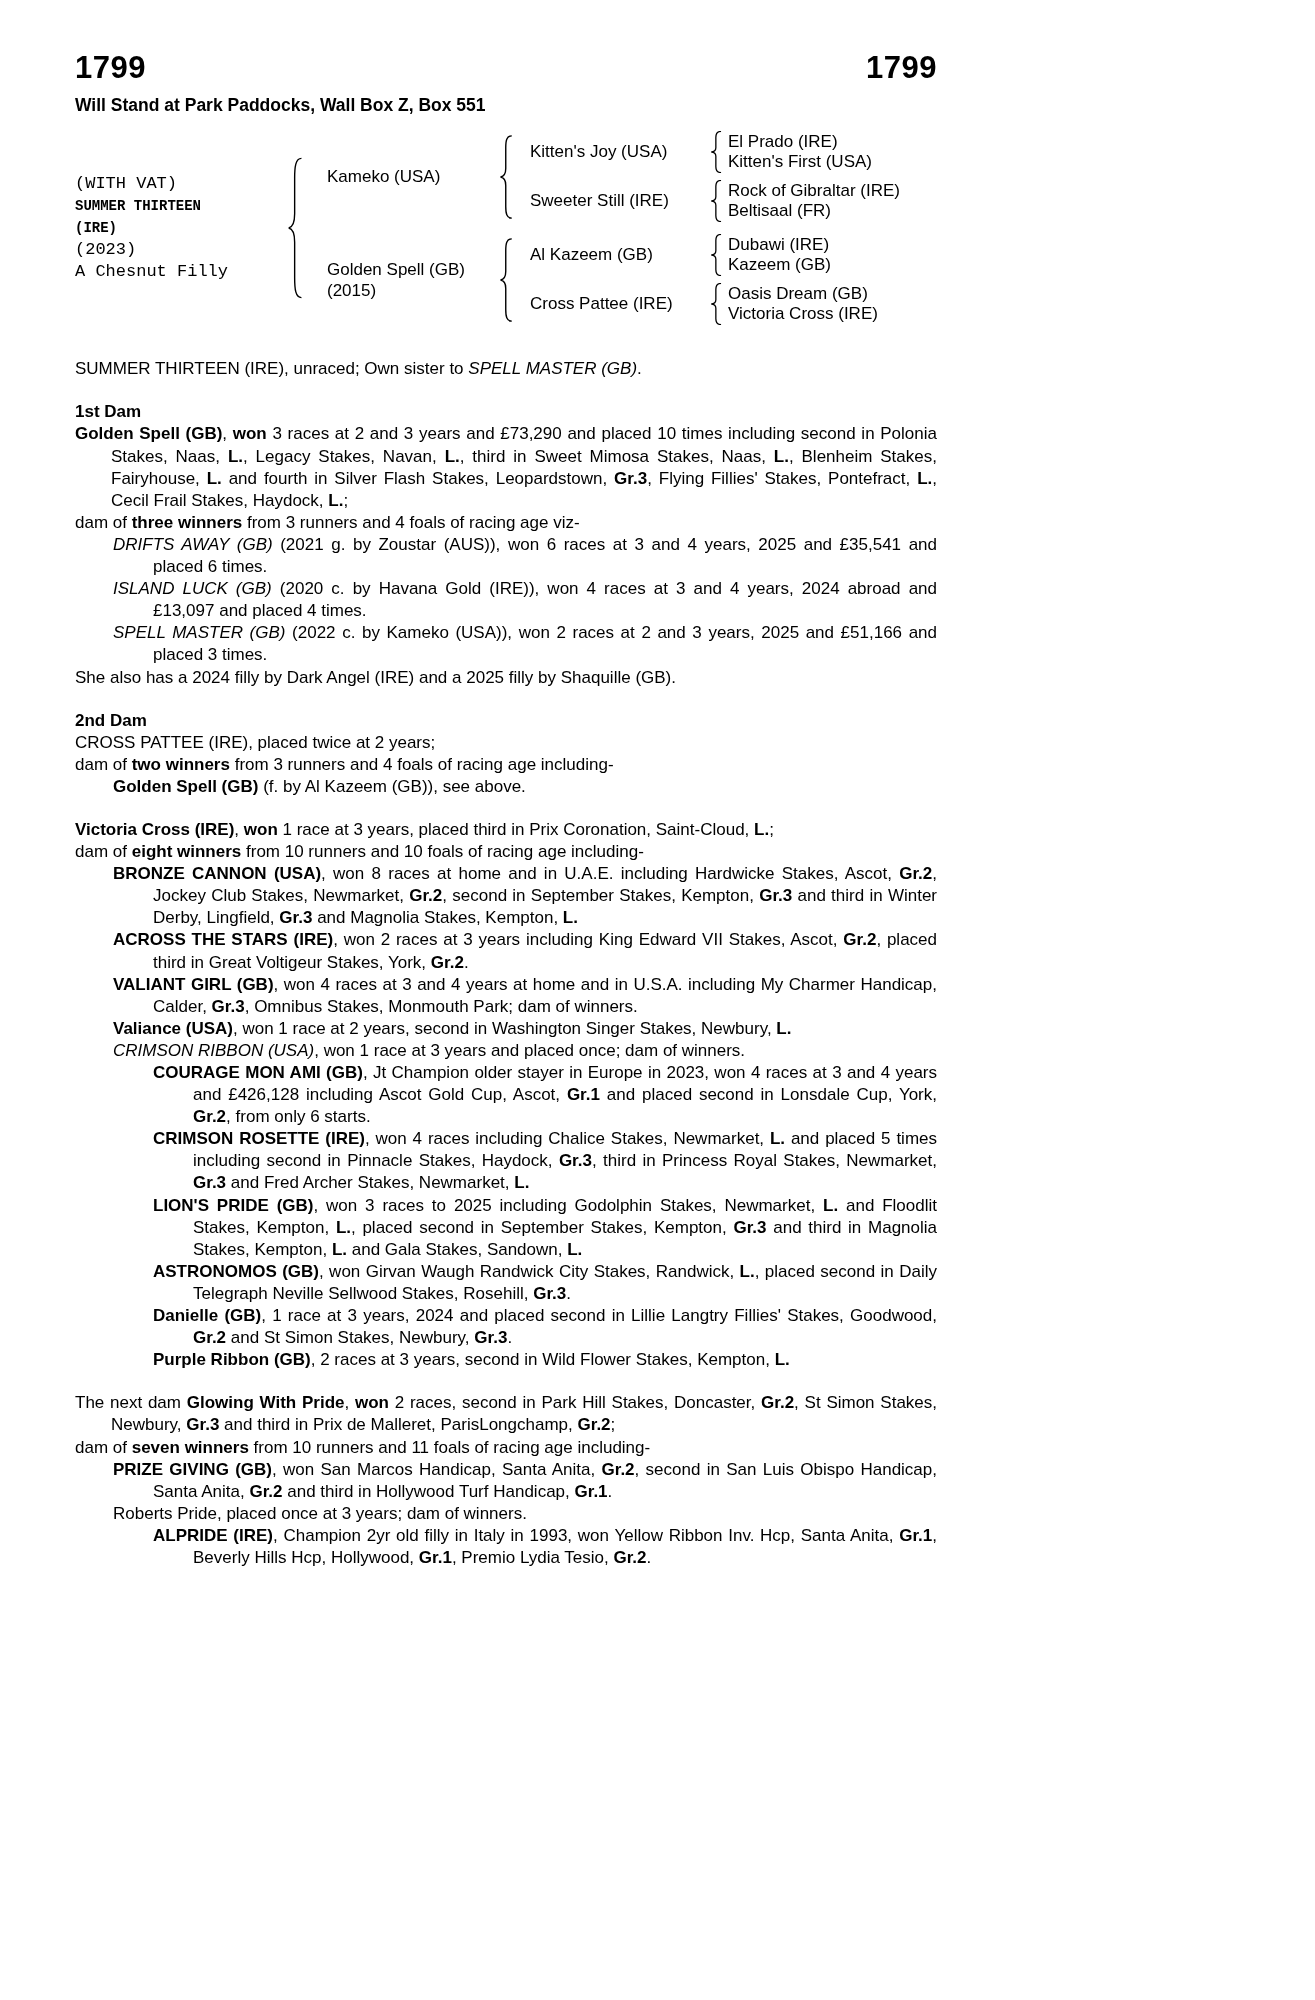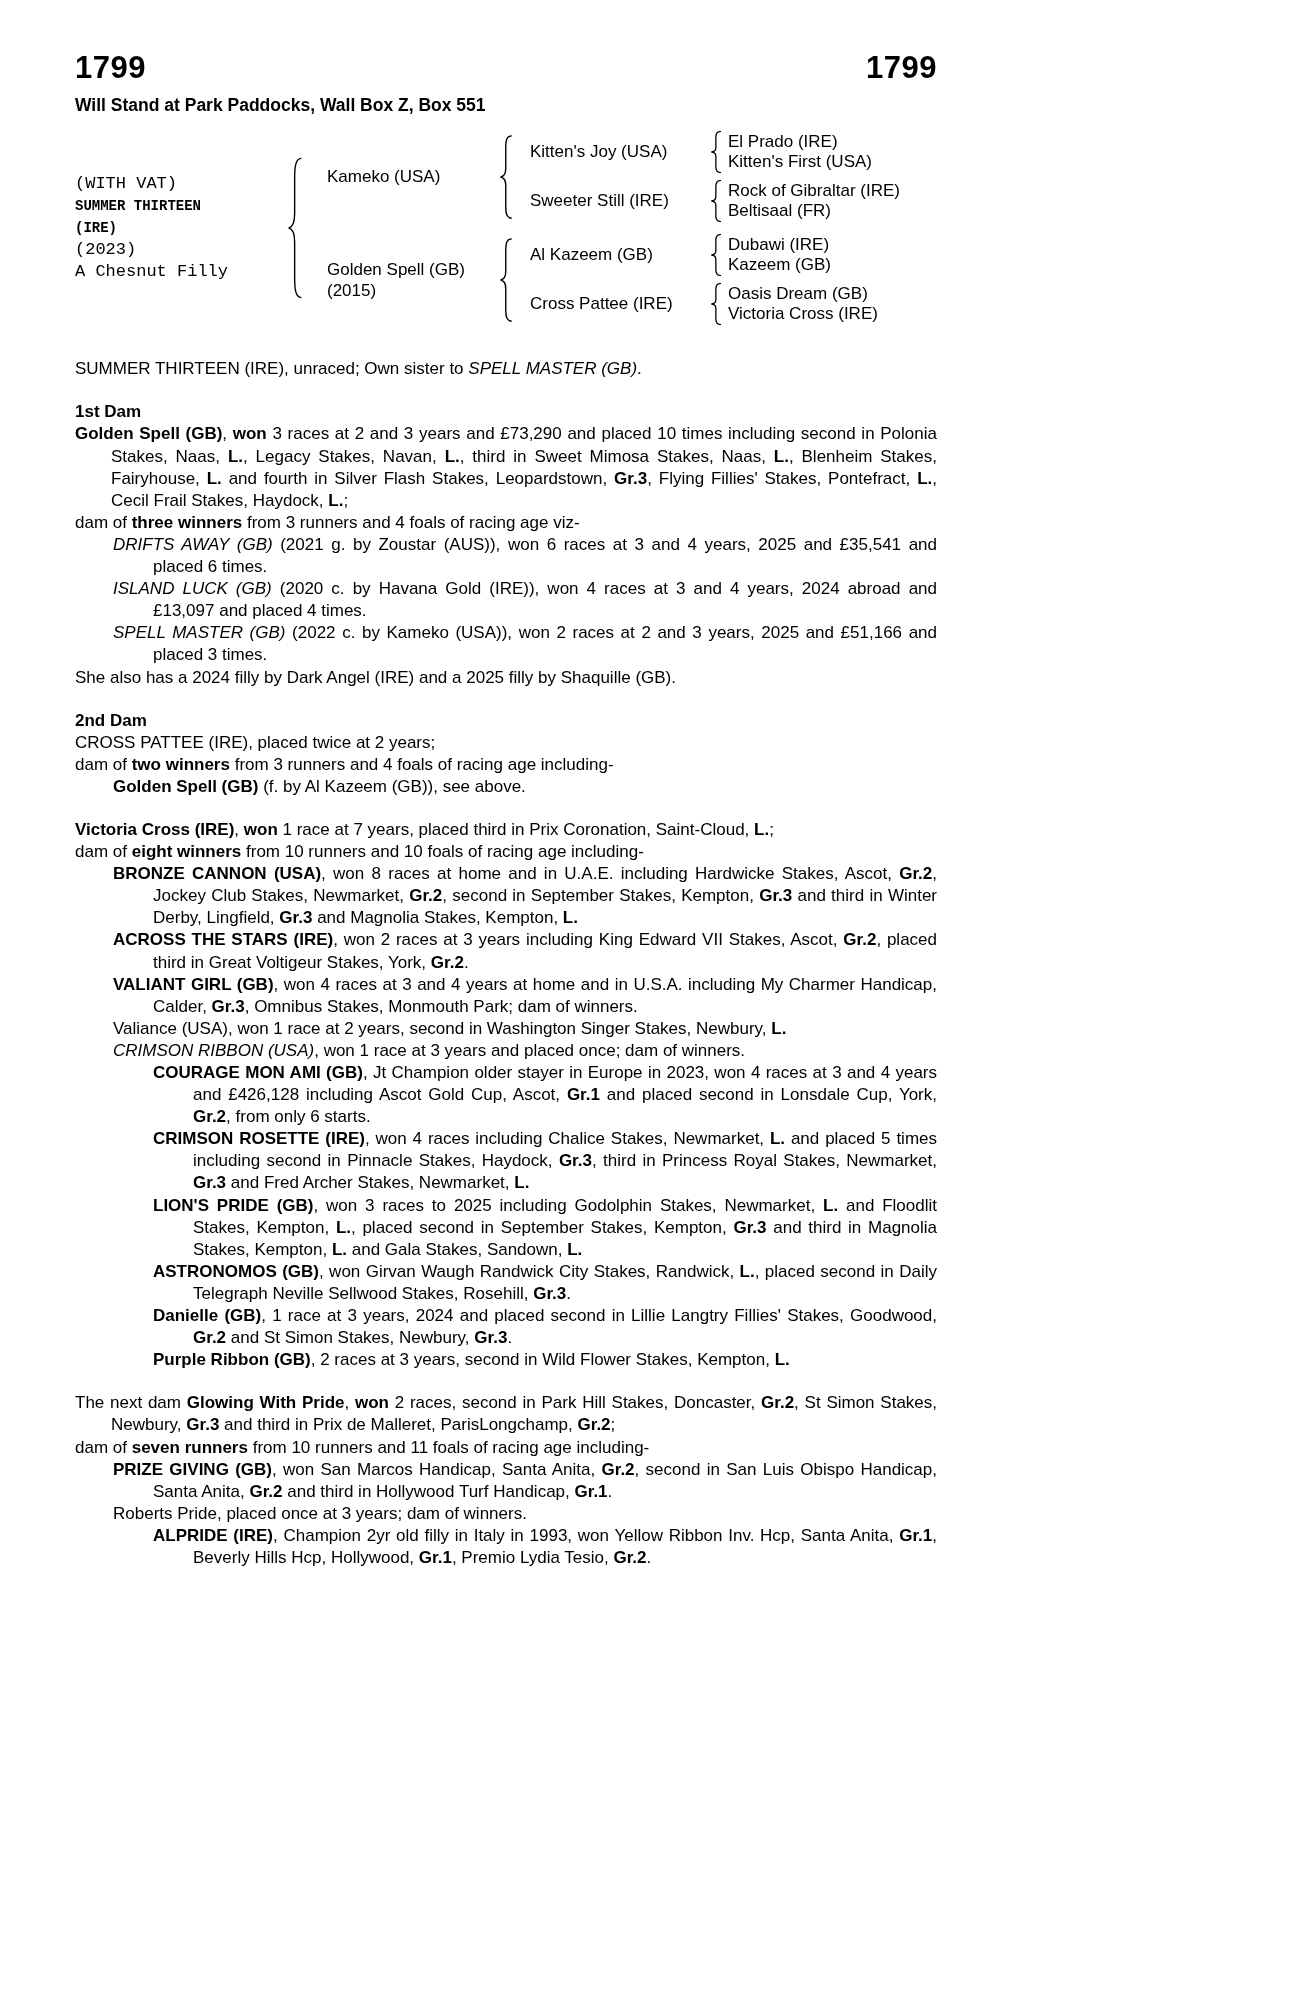--- a/index.html
+++ b/index.html
@@ -142,36 +142,36 @@
         <p class="para indent-1"><span style="font-style: italic;">SPELL MASTER (GB)</span><span> (2022 c. by Kameko (USA)), won 2 races at 2 and 3 years, 2025 and £51,166 and placed 3 times.</span></p>
         <p class="para indent-0"><span>She also has a 2024 filly by Dark Angel (IRE) and a 2025 filly by Shaquille (GB).</span></p>
       </div>
       <div class="section">
         <div class="section-heading">2nd Dam</div>
         <p class="para indent-0"><span>CROSS PATTEE (IRE), placed twice at 2 years;</span></p>
         <p class="para indent-0"><span>dam of </span><span style="font-weight: bold;">two winners</span><span> from 3 runners and 4 foals of racing age including-</span></p>
         <p class="para indent-1"><span style="font-weight: bold;">Golden Spell (GB)</span><span> (f. by Al Kazeem (GB)), see above.</span></p>
       </div>
       <div class="section">
-        <p class="para indent-0"><span style="font-weight: bold;">Victoria Cross (IRE)</span><span>, </span><span style="font-weight: bold;">won</span><span> 1 race at 7 years, placed third in Prix Coronation, Saint-Cloud, </span><span style="font-weight: bold;">L.</span><span>;</span></p>
+        <p class="para indent-0"><span style="font-weight: bold;">Victoria Cross (IRE)</span><span>, </span><span style="font-weight: bold;">won</span><span> 1 race at 3 years, placed third in Prix Coronation, Saint-Cloud, </span><span style="font-weight: bold;">L.</span><span>;</span></p>
         <p class="para indent-0"><span>dam of </span><span style="font-weight: bold;">eight winners</span><span> from 10 runners and 10 foals of racing age including-</span></p>
         <p class="para indent-1"><span style="font-weight: bold;">BRONZE CANNON (USA)</span><span>, won 8 races at home and in U.A.E. including Hardwicke Stakes, Ascot, </span><span style="font-weight: bold;">Gr.2</span><span>, Jockey Club Stakes, Newmarket, </span><span style="font-weight: bold;">Gr.2</span><span>, second in September Stakes, Kempton, </span><span style="font-weight: bold;">Gr.3</span><span> and third in Winter Derby, Lingfield, </span><span style="font-weight: bold;">Gr.3</span><span> and Magnolia Stakes, Kempton, </span><span style="font-weight: bold;">L.</span></p>
         <p class="para indent-1"><span style="font-weight: bold;">ACROSS THE STARS (IRE)</span><span>, won 2 races at 3 years including King Edward VII Stakes, Ascot, </span><span style="font-weight: bold;">Gr.2</span><span>, placed third in Great Voltigeur Stakes, York, </span><span style="font-weight: bold;">Gr.2</span><span>.</span></p>
         <p class="para indent-1"><span style="font-weight: bold;">VALIANT GIRL (GB)</span><span>, won 4 races at 3 and 4 years at home and in U.S.A. including My Charmer Handicap, Calder, </span><span style="font-weight: bold;">Gr.3</span><span>, Omnibus Stakes, Monmouth Park; dam of winners.</span></p>
-        <p class="para indent-1"><span style="font-weight: normal;">Valiance (USA)</span><span>, won 1 race at 2 years, second in Washington Singer Stakes, Newbury, </span><span style="font-weight: bold;">L.</span></p>
+        <p class="para indent-1"><span style="font-weight: bold;">Valiance (USA)</span><span>, won 1 race at 2 years, second in Washington Singer Stakes, Newbury, </span><span style="font-weight: bold;">L.</span></p>
         <p class="para indent-1"><span style="font-style: italic;">CRIMSON RIBBON (USA)</span><span>, won 1 race at 3 years and placed once; dam of winners.</span></p>
         <p class="para indent-2"><span style="font-weight: bold;">COURAGE MON AMI (GB)</span><span>, Jt Champion older stayer in Europe in 2023, won 4 races at 3 and 4 years and £426,128 including Ascot Gold Cup, Ascot, </span><span style="font-weight: bold;">Gr.1</span><span> and placed second in Lonsdale Cup, York, </span><span style="font-weight: bold;">Gr.2</span><span>, from only 6 starts.</span></p>
         <p class="para indent-2"><span style="font-weight: bold;">CRIMSON ROSETTE (IRE)</span><span>, won 4 races including Chalice Stakes, Newmarket, </span><span style="font-weight: bold;">L.</span><span> and placed 5 times including second in Pinnacle Stakes, Haydock, </span><span style="font-weight: bold;">Gr.3</span><span>, third in Princess Royal Stakes, Newmarket, </span><span style="font-weight: bold;">Gr.3</span><span> and Fred Archer Stakes, Newmarket, </span><span style="font-weight: bold;">L.</span></p>
         <p class="para indent-2"><span style="font-weight: bold;">LION'S PRIDE (GB)</span><span>, won 3 races to 2025 including Godolphin Stakes, Newmarket, </span><span style="font-weight: bold;">L.</span><span> and Floodlit Stakes, Kempton, </span><span style="font-weight: bold;">L.</span><span>, placed second in September Stakes, Kempton, </span><span style="font-weight: bold;">Gr.3</span><span> and third in Magnolia Stakes, Kempton, </span><span style="font-weight: bold;">L.</span><span> and Gala Stakes, Sandown, </span><span style="font-weight: bold;">L.</span></p>
         <p class="para indent-2"><span style="font-weight: bold;">ASTRONOMOS (GB)</span><span>, won Girvan Waugh Randwick City Stakes, Randwick, </span><span style="font-weight: bold;">L.</span><span>, placed second in Daily Telegraph Neville Sellwood Stakes, Rosehill, </span><span style="font-weight: bold;">Gr.3</span><span>.</span></p>
         <p class="para indent-2"><span style="font-weight: bold;">Danielle (GB)</span><span>, 1 race at 3 years, 2024 and placed second in Lillie Langtry Fillies' Stakes, Goodwood, </span><span style="font-weight: bold;">Gr.2</span><span> and St Simon Stakes, Newbury, </span><span style="font-weight: bold;">Gr.3</span><span>.</span></p>
         <p class="para indent-2"><span style="font-weight: bold;">Purple Ribbon (GB)</span><span>, 2 races at 3 years, second in Wild Flower Stakes, Kempton, </span><span style="font-weight: bold;">L.</span></p>
       </div>
       <div class="section">
         <p class="para indent-0"><span>The next dam </span><span style="font-weight: bold;">Glowing With Pride</span><span>, </span><span style="font-weight: bold;">won</span><span> 2 races, second in Park Hill Stakes, Doncaster, </span><span style="font-weight: bold;">Gr.2</span><span>, St Simon Stakes, Newbury, </span><span style="font-weight: bold;">Gr.3</span><span> and third in Prix de Malleret, ParisLongchamp, </span><span style="font-weight: bold;">Gr.2</span><span>;</span></p>
-        <p class="para indent-0"><span>dam of </span><span style="font-weight: bold;">seven runners</span><span> from 10 runners and 11 foals of racing age including-</span></p>
+        <p class="para indent-0"><span>dam of </span><span style="font-weight: bold;">seven winners</span><span> from 10 runners and 11 foals of racing age including-</span></p>
         <p class="para indent-1"><span style="font-weight: bold;">PRIZE GIVING (GB)</span><span>, won San Marcos Handicap, Santa Anita, </span><span style="font-weight: bold;">Gr.2</span><span>, second in San Luis Obispo Handicap, Santa Anita, </span><span style="font-weight: bold;">Gr.2</span><span> and third in Hollywood Turf Handicap, </span><span style="font-weight: bold;">Gr.1</span><span>.</span></p>
         <p class="para indent-1"><span>Roberts Pride, placed once at 3 years; dam of winners.</span></p>
         <p class="para indent-2"><span style="font-weight: bold;">ALPRIDE (IRE)</span><span>, Champion 2yr old filly in Italy in 1993, won Yellow Ribbon Inv. Hcp, Santa Anita, </span><span style="font-weight: bold;">Gr.1</span><span>, Beverly Hills Hcp, Hollywood, </span><span style="font-weight: bold;">Gr.1</span><span>, Premio Lydia Tesio, </span><span style="font-weight: bold;">Gr.2</span><span>.</span></p>
       </div>
     </div>
 
 </div>
 
 </body></html>

